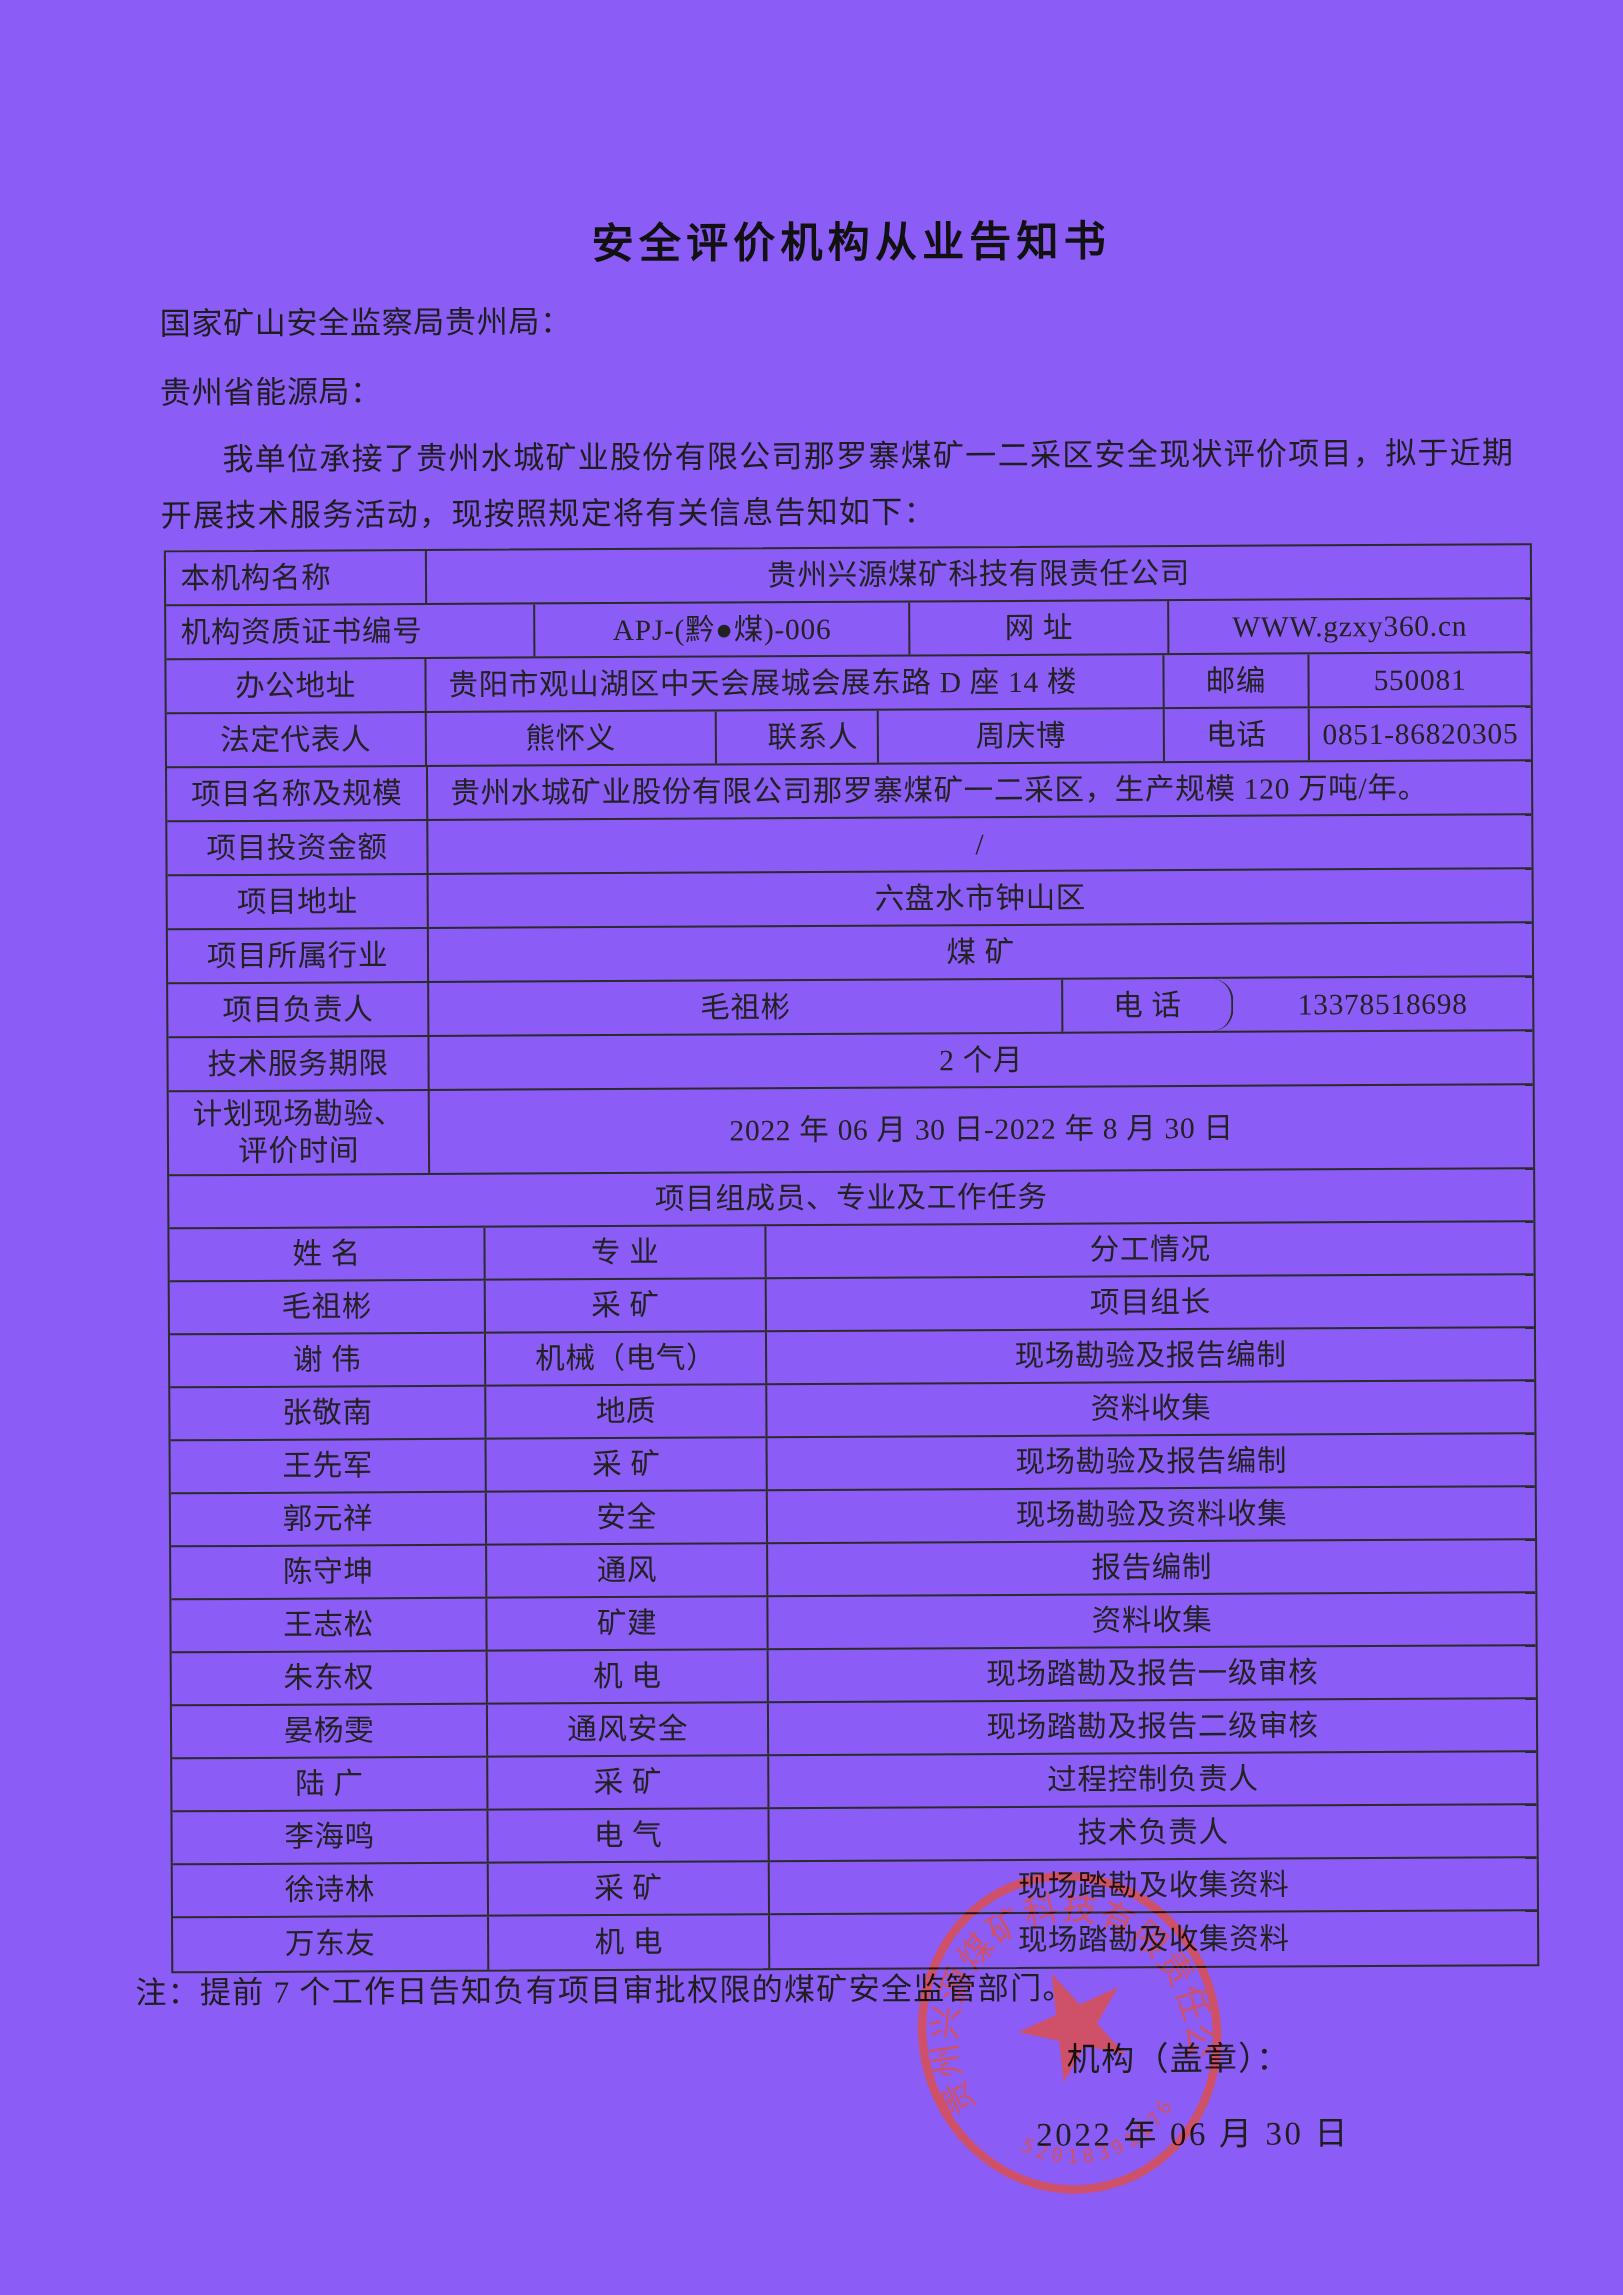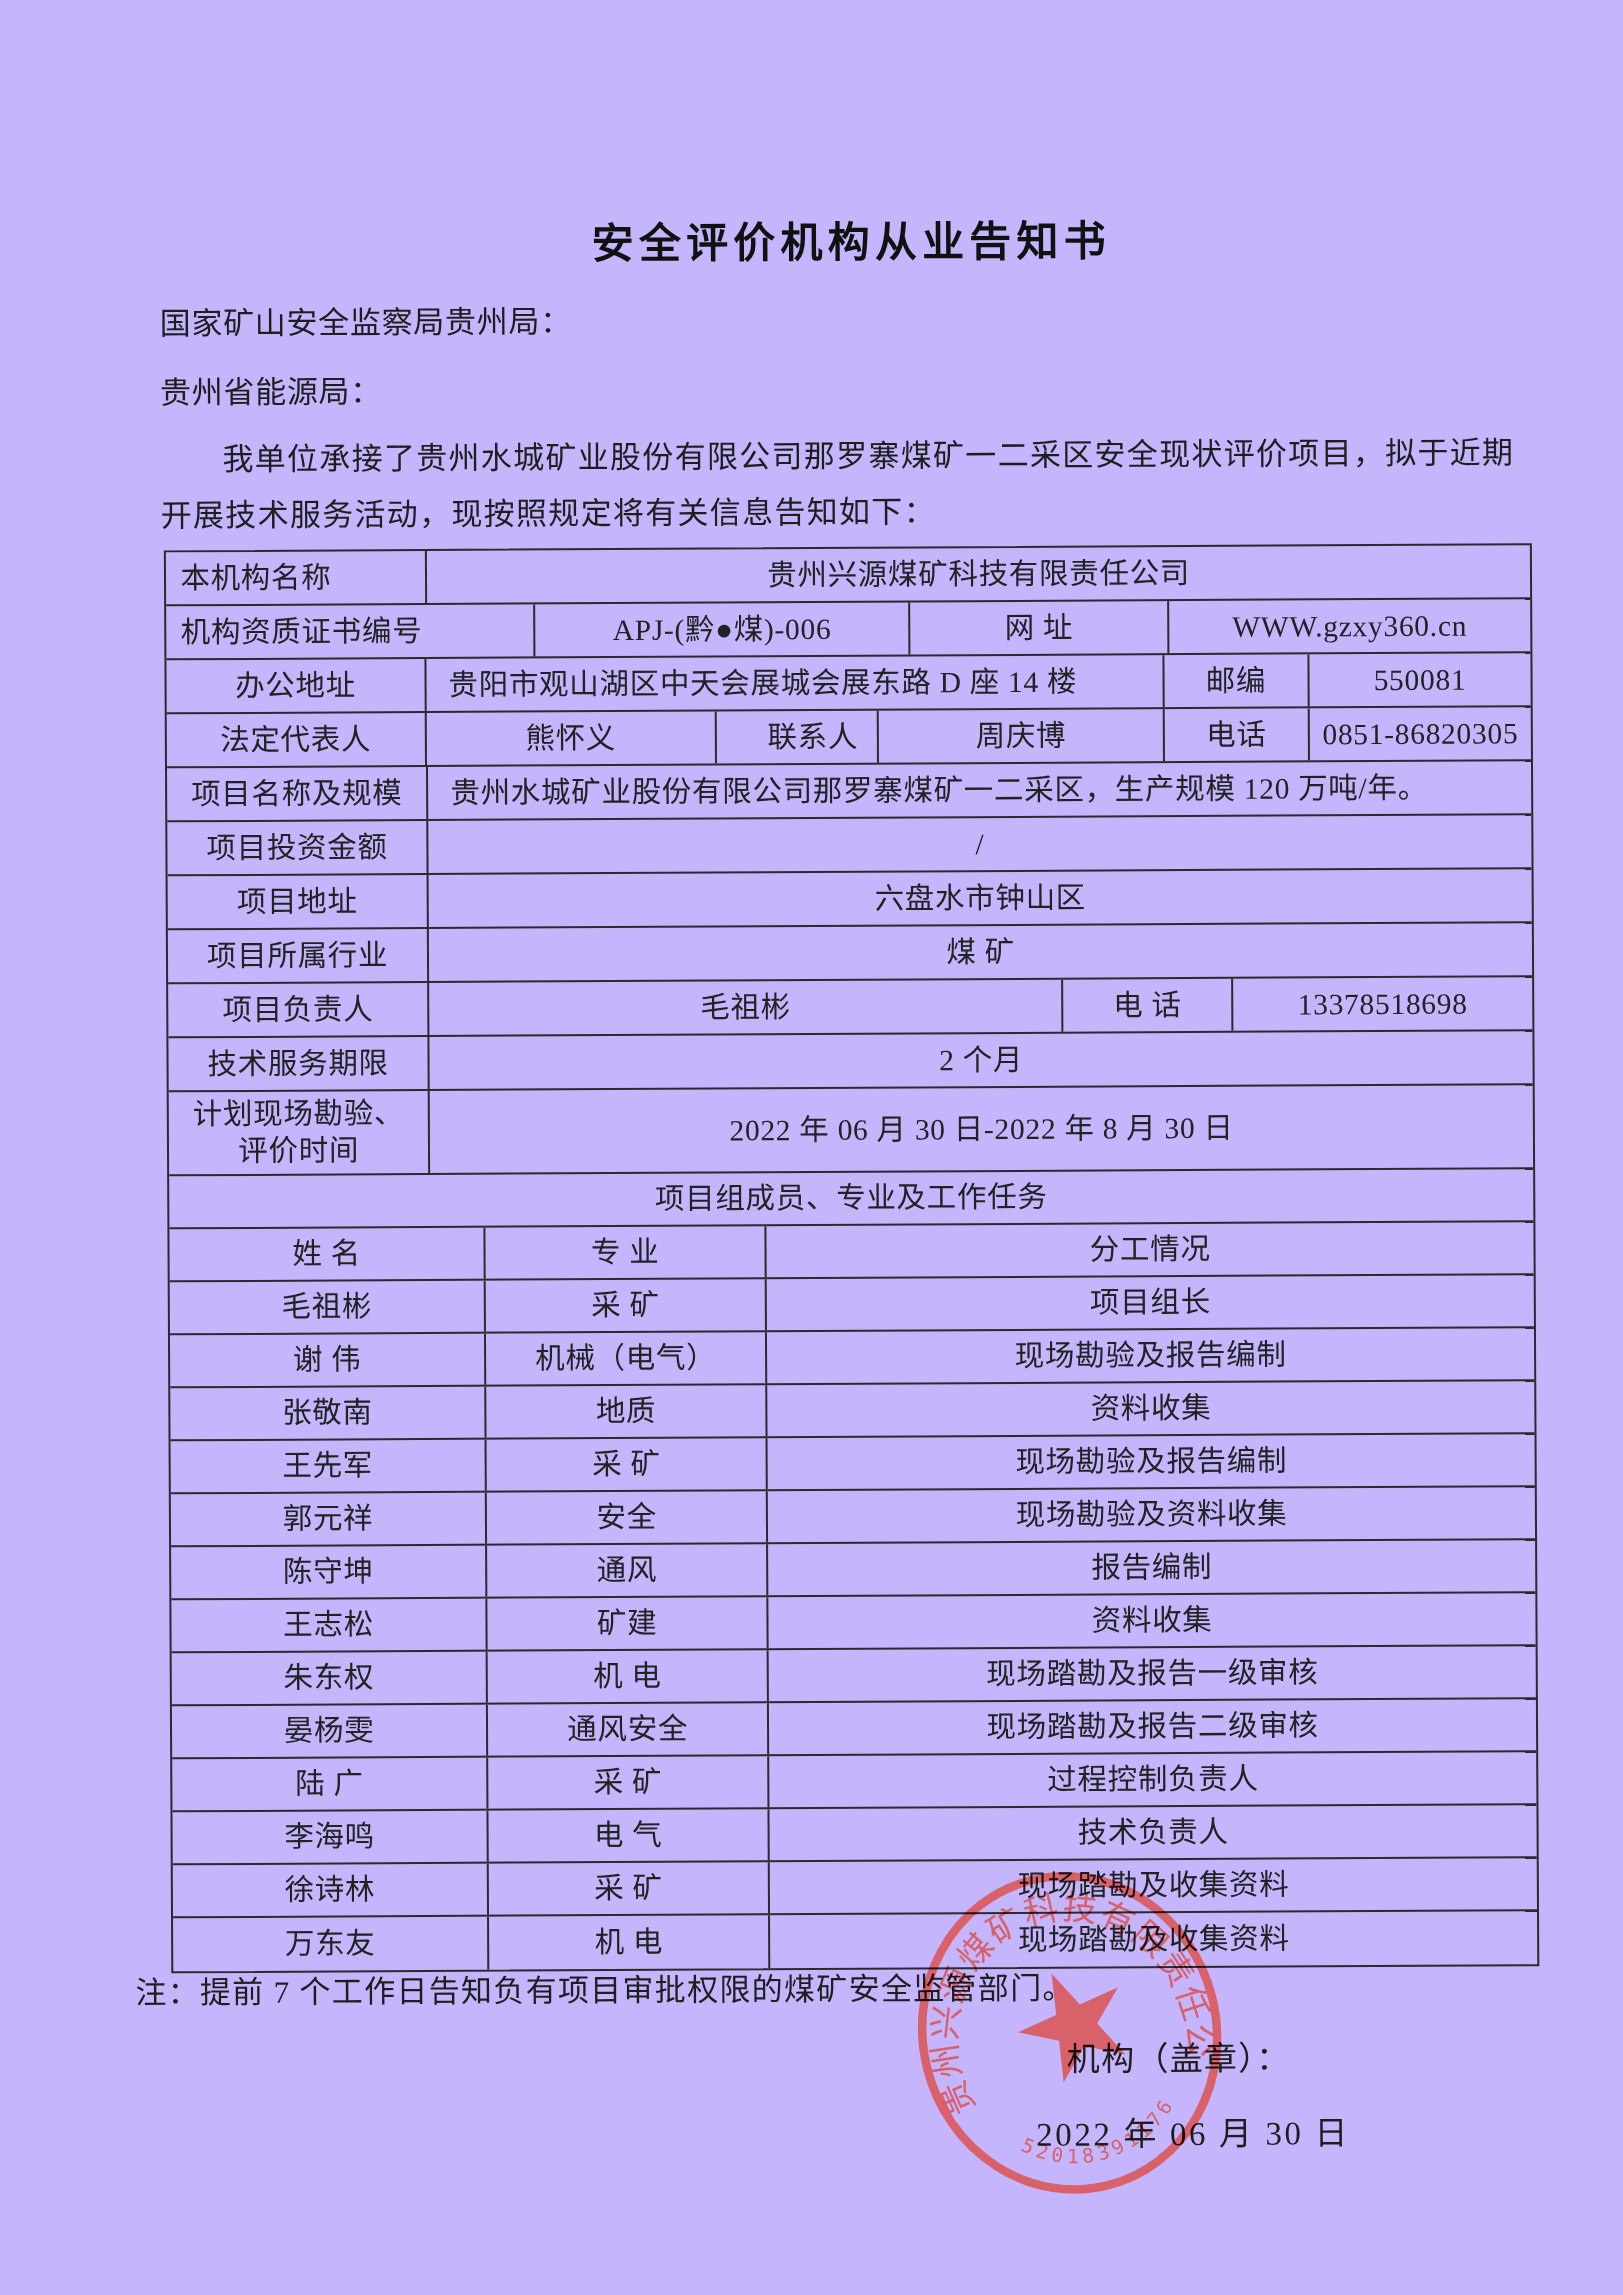--- a/index.html
+++ b/index.html
@@ -1,19 +1,19 @@
 <!DOCTYPE html>
 <html lang="zh-CN" style="font-size:10.5px"><head>
 <meta charset="utf-8">
 <style>
   html,body{margin:0;padding:0;background:#ffffff;}
   .page{
     position:relative;
     width:1623px;height:2295px;
-    background:#c4b5fd;
+    background:#8b5cf6;
     overflow:hidden;
     font-family:"Liberation Serif","DejaVu Serif",serif;
     color:#232323;
   }
   .content{
     position:absolute;left:0;top:0;width:1623px;height:2295px;
     transform:rotate(-0.3deg);
     transform-origin:50% 50%;
   }
   .doc-title{
@@ -53,21 +53,21 @@
     line-height:1.25;
     overflow:hidden;
   }
   .td:last-child{border-right:none;}
   .td.left{justify-content:flex-start;text-align:left;padding-left:22px;}
   .td.lbl-left{justify-content:flex-start;text-align:left;padding-left:14.4px;}
   .h82{height:54px;} .h83{height:54px;} .h128{height:84px;} .h81{height:53px;}
   .w400{width:262px;} .w566{width:370px;} .w575{width:376px;} .w396{width:259px;}
   .w553{width:362px;} .w1137{width:744px;} .w213{width:146px;} .w340{width:223px;}
   .w447{width:293px;} .w249{width:163px;padding-left:32px;} .w441{width:289px;} .w972{width:636px;}
-  .w260{width:170px;} .w458{width:300px;} .w1690{width:1106px;}
+  .w260{width:170px;border-radius:21px;} .w458{width:300px;} .w1690{width:1106px;}
   .w484{width:317px;} .w431{width:282px;} .w1175{width:769px;}
   .wrapcell{white-space:normal;padding:0 11.8px;}
 
   .note-line{
     position:absolute;left:131px;top:1964px;width:1375px;
     font-size:31px;color:#1e1e1e;letter-spacing:1.3px;
   }
   .sign-label{
     position:absolute;left:1062px;top:2034px;
     font-size:33px;color:#1e1e1e;letter-spacing:1.3px;

